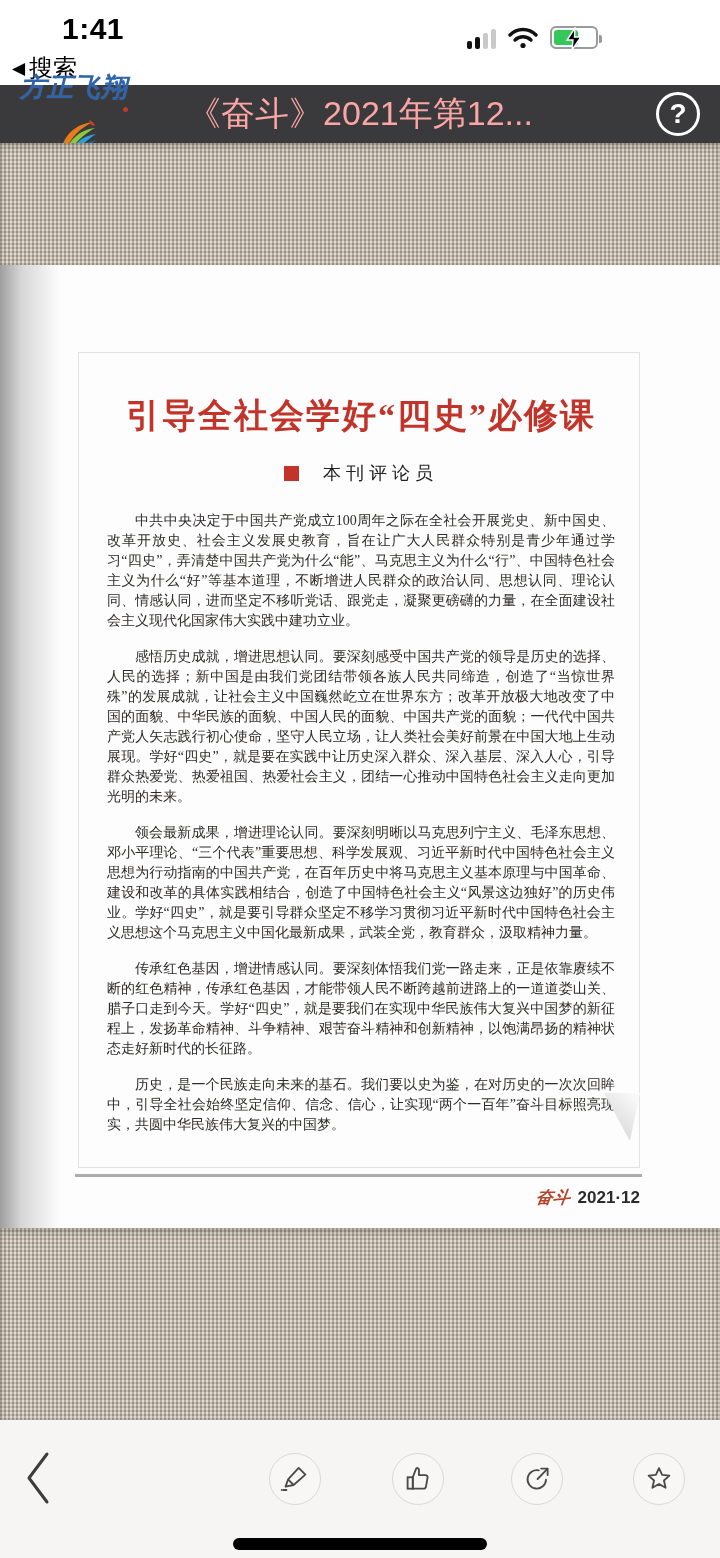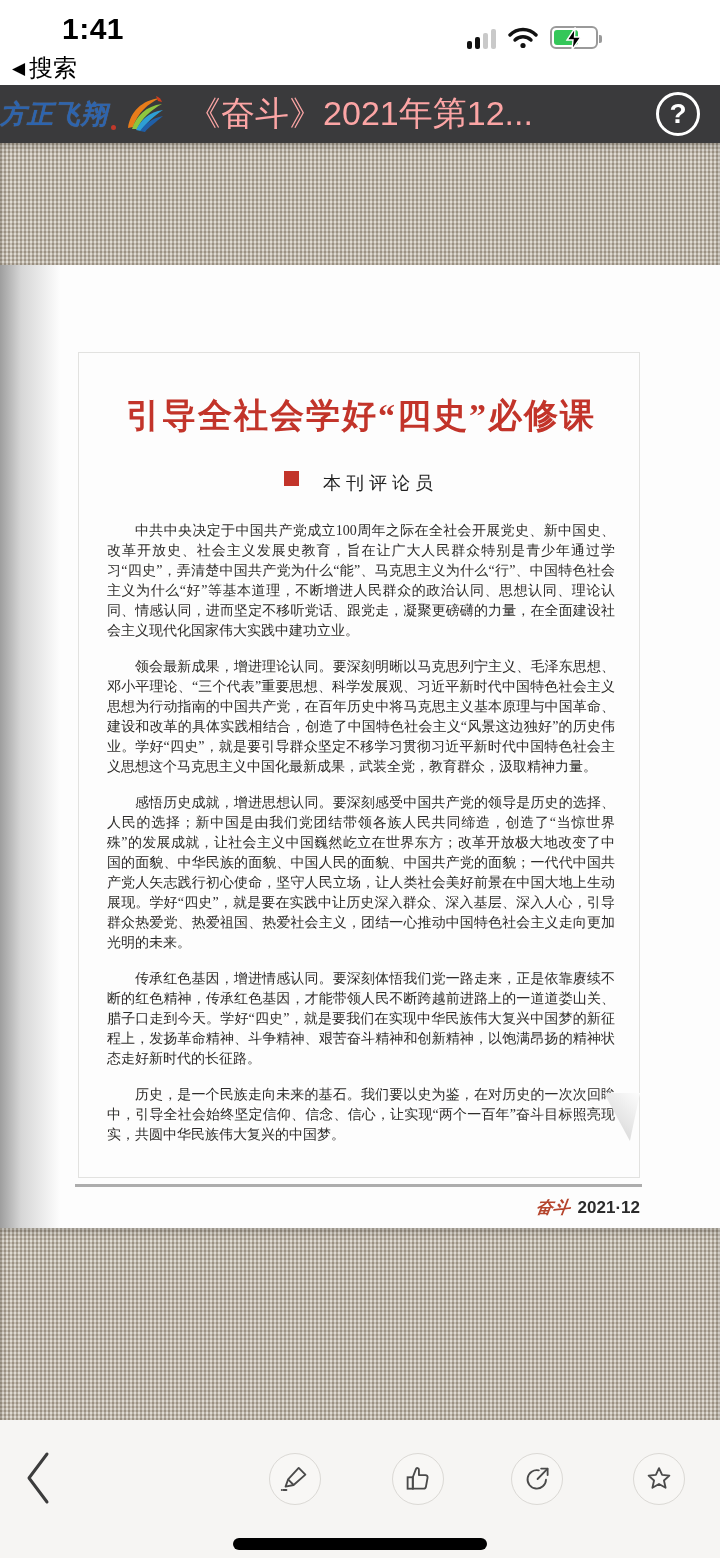--- a/index.html
+++ b/index.html
@@ -19,21 +19,21 @@
   .sig .b3{height:16px;background:#c9c9c9;}
   .sig .b4{height:20px;background:#c9c9c9;}
   .battery{position:relative;width:48px;height:23px;border:2px solid #9a9a9a;border-radius:6px;display:flex;align-items:center;padding:2px;box-sizing:border-box;}
   .battery .fill{width:60%;height:100%;background:#34c759;border-radius:3px;}
   .battery .cap{position:absolute;right:-6px;top:7px;width:3px;height:8px;background:#9a9a9a;border-radius:0 2px 2px 0;}
   .battery svg{position:absolute;left:12px;top:-1px;}
   .back-app{position:absolute;left:12px;top:52px;font-size:24px;color:#000;display:flex;align-items:center;gap:4px;}
   .back-app .tri{font-size:17px;line-height:1;}
   
   .app-header{position:absolute;top:85px;left:0;width:720px;height:58px;background:#3a3a3c;display:flex;align-items:center;}
-  .brand{display:flex;align-items:center;margin-left:0;gap:2px;}
+  .brand{display:flex;align-items:center;margin-left:20px;gap:2px;flex-direction:column;}
   .brand-text{font-size:26px;font-weight:800;font-style:italic;color:#2d64ae;letter-spacing:1px;
     font-family:"Liberation Sans","DejaVu Sans",sans-serif;text-shadow:0 0 1px rgba(255,255,255,.25);}
   .brand-dot{width:5px;height:5px;background:#c0392b;border-radius:50%;align-self:flex-end;margin:0 0 4px 1px;}
   .header-title{position:absolute;left:50%;transform:translateX(-50%);color:#fca5a5;font-size:34px;white-space:nowrap;}
   .help-btn{position:absolute;right:20px;top:7px;width:44px;height:44px;border:3px solid #fff;border-radius:50%;
     color:#fff;font-size:28px;font-weight:700;display:flex;align-items:center;justify-content:center;box-sizing:border-box;}
   
   .texture{
     position:absolute;left:0;width:720px;
     background:
@@ -44,21 +44,21 @@
   .texture-top{top:143px;height:122px;box-shadow:inset 0 4px 6px rgba(0,0,0,.18);}
   .texture-bottom{top:1228px;height:192px;box-shadow:inset 0 4px 6px rgba(0,0,0,.18);}
   
   .sheet{position:absolute;top:265px;left:0;width:720px;height:1066px;background:#fdfdfd;overflow:hidden;}
   .spine-shadow{position:absolute;left:0;top:0;width:60px;height:100%;
     background:linear-gradient(90deg,#9e9e9e 0%,#d6d6d6 35%,rgba(255,255,255,0) 100%);}
   .frame{position:relative;margin:87px 0 0 78px;width:562px;box-sizing:border-box;
     border:1px solid #e2e2e0;background:#fdfdfd;min-height:700px;padding:0 8px 16px 12px;}
   .article-title{margin-top:40px;text-align:center;color:#c2342a;font-weight:700;font-size:34px;letter-spacing:2px;
     font-family:"Liberation Serif","DejaVu Serif",serif;}
-  .byline{margin-top:32px;display:flex;align-items:flex-start;justify-content:center;gap:24px;}
+  .byline{margin-top:22px;display:flex;align-items:center;justify-content:center;gap:24px;}
   .byline-square{width:15px;height:15px;background:#c2342a;display:inline-block;}
   .byline-name{font-size:18px;color:#222;letter-spacing:5px;font-family:"Liberation Serif","DejaVu Serif",serif;}
   .body-text{margin-top:26px;}
   .body-text p{margin:16px;text-indent:2em;text-align:justify;color:#2e2c2a;
     font-size:14px;line-height:20px;font-family:"Liberation Serif","DejaVu Serif",serif;}
   .page-curl{position:absolute;left:604px;top:828px;width:36px;height:48px;
     background:linear-gradient(225deg,#fdfdfd 0%,#e9e9e9 45%,#cfcfcf 100%);
     clip-path:polygon(0 0,100% 0,72% 100%);}
   .footer-rule{margin:6px 0 0 75px;width:567px;height:3px;background:#adadad;}
   .footer-row{position:relative;margin-left:75px;width:567px;height:34px;margin-top:6px;}
@@ -134,22 +134,22 @@
   <div class="spine-shadow"></div>
 
   <div class="frame">
     <div class="article-title">引导全社会学好“四史”必修课</div>
     <div class="byline">
       <span class="byline-square"></span>
       <span class="byline-name">本刊评论员</span>
     </div>
     <div class="body-text">
       <p>中共中央决定于中国共产党成立100周年之际在全社会开展党史、新中国史、改革开放史、社会主义发展史教育，旨在让广大人民群众特别是青少年通过学习“四史”，弄清楚中国共产党为什么“能”、马克思主义为什么“行”、中国特色社会主义为什么“好”等基本道理，不断增进人民群众的政治认同、思想认同、理论认同、情感认同，进而坚定不移听党话、跟党走，凝聚更磅礴的力量，在全面建设社会主义现代化国家伟大实践中建功立业。</p>
+      <p>感悟历史成就，增进思想认同。要深刻感受中国共产党的领导是历史的选择、人民的选择；新中国是由我们党团结带领各族人民共同缔造，创造了“当惊世界殊”的发展成就，让社会主义中国巍然屹立在世界东方；改革开放极大地改变了中国的面貌、中华民族的面貌、中国人民的面貌、中国共产党的面貌；一代代中国共产党人矢志践行初心使命，坚守人民立场，让人类社会美好前景在中国大地上生动展现。学好“四史”，就是要在实践中让历史深入群众、深入基层、深入人心，引导群众热爱党、热爱祖国、热爱社会主义，团结一心推动中国特色社会主义走向更加光明的未来。</p>
       <p>领会最新成果，增进理论认同。要深刻明晰以马克思列宁主义、毛泽东思想、邓小平理论、“三个代表”重要思想、科学发展观、习近平新时代中国特色社会主义思想为行动指南的中国共产党，在百年历史中将马克思主义基本原理与中国革命、建设和改革的具体实践相结合，创造了中国特色社会主义“风景这边独好”的历史伟业。学好“四史”，就是要引导群众坚定不移学习贯彻习近平新时代中国特色社会主义思想这个马克思主义中国化最新成果，武装全党，教育群众，汲取精神力量。</p>
-      <p>感悟历史成就，增进思想认同。要深刻感受中国共产党的领导是历史的选择、人民的选择；新中国是由我们党团结带领各族人民共同缔造，创造了“当惊世界殊”的发展成就，让社会主义中国巍然屹立在世界东方；改革开放极大地改变了中国的面貌、中华民族的面貌、中国人民的面貌、中国共产党的面貌；一代代中国共产党人矢志践行初心使命，坚守人民立场，让人类社会美好前景在中国大地上生动展现。学好“四史”，就是要在实践中让历史深入群众、深入基层、深入人心，引导群众热爱党、热爱祖国、热爱社会主义，团结一心推动中国特色社会主义走向更加光明的未来。</p>
       <p>传承红色基因，增进情感认同。要深刻体悟我们党一路走来，正是依靠赓续不断的红色精神，传承红色基因，才能带领人民不断跨越前进路上的一道道娄山关、腊子口走到今天。学好“四史”，就是要我们在实现中华民族伟大复兴中国梦的新征程上，发扬革命精神、斗争精神、艰苦奋斗精神和创新精神，以饱满昂扬的精神状态走好新时代的长征路。</p>
       <p>历史，是一个民族走向未来的基石。我们要以史为鉴，在对历史的一次次回眸中，引导全社会始终坚定信仰、信念、信心，让实现“两个一百年”奋斗目标照亮现实，共圆中华民族伟大复兴的中国梦。</p>
     </div>
   </div>
 
   <div class="page-curl"></div>
 
   <div class="footer-rule"></div>
   <div class="footer-row">
 

